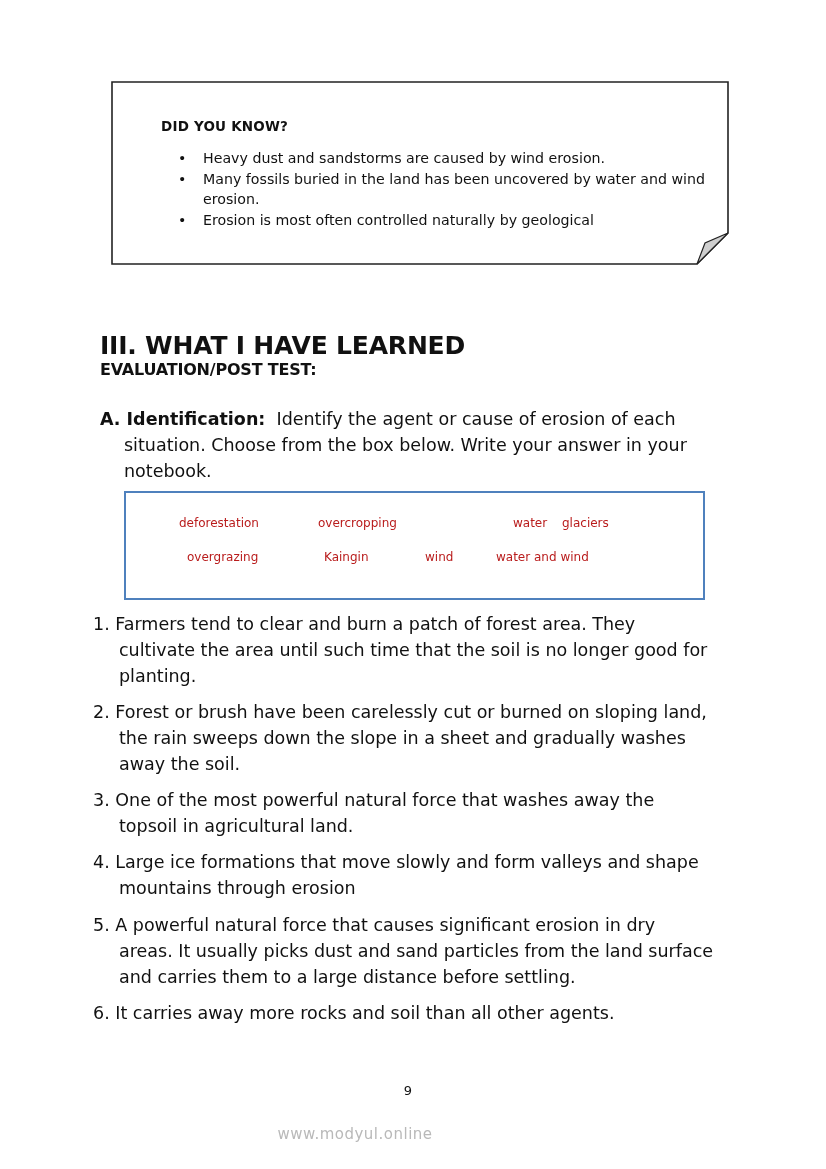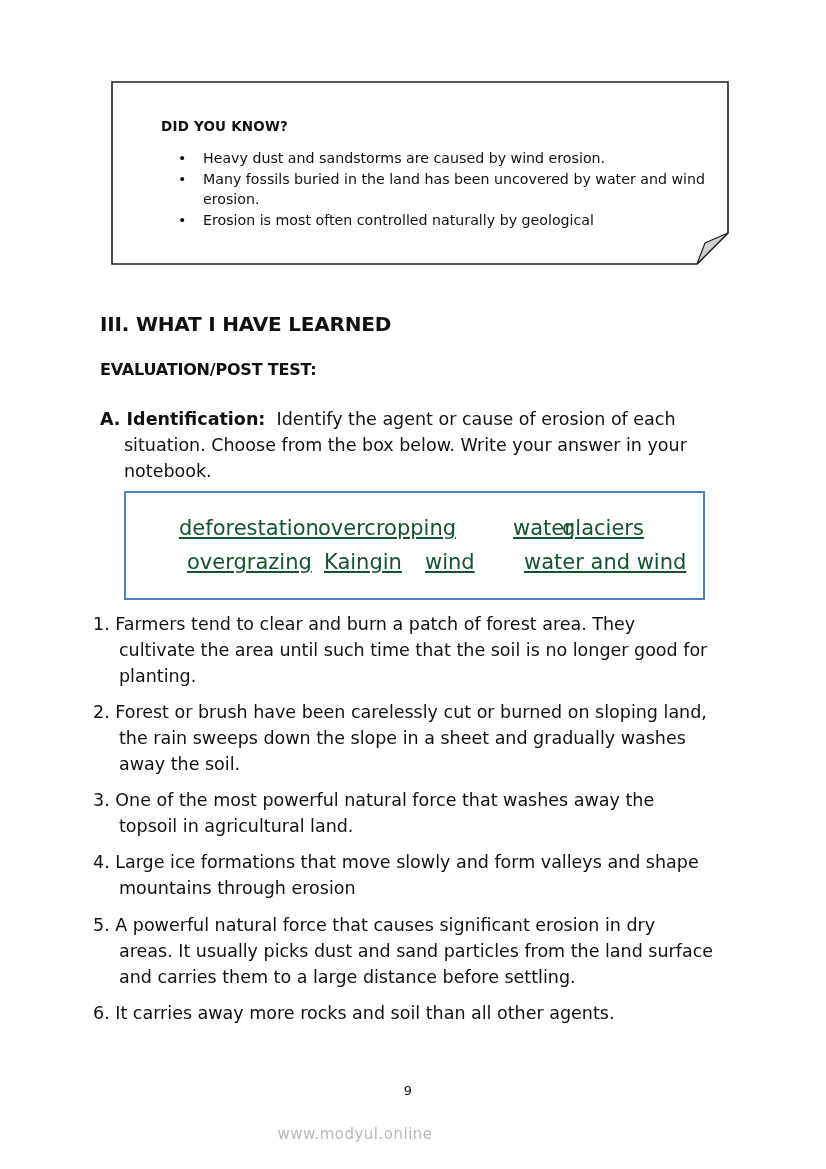--- a/index.html
+++ b/index.html
@@ -8,30 +8,30 @@
   .abs { position: absolute; }
 
   
   .note-svg { position: absolute; left: 110px; top: 80px; }
   .note-title { left: 161px; top: 118px; font-size: 13.5px; font-weight: bold; letter-spacing: 0.2px; }
   .note-list { left: 178px; top: 148px; width: 530px; margin: 0; padding: 0; list-style: none;
                font-size: 14.2px; line-height: 20.5px; }
   .note-list li { position: relative; padding-left: 25px; }
   .note-list li .bullet { position: absolute; left: 0; top: 0; }
 
-  .section-title { left: 100px; top: 312px; font-size: 20px; font-weight: bold; letter-spacing: -0.2px; }
+  .section-title { left: 100px; top: 331px; font-size: 25px; font-weight: bold; letter-spacing: -0.2px; }
   .sub-title { left: 100px; top: 360px; font-size: 16px; font-weight: bold; letter-spacing: -0.2px; }
 
   .instr { left: 100px; top: 406px; width: 640px; font-size: 17.5px; line-height: 26px; }
   .instr .label { font-weight: bold; margin-top: 6px; }
   .instr .indent { display: block; padding-left: 24px; }
 
   .choice-box { left: 124px; top: 491px; width: 581px; height: 109px;
                 border: 2px solid #4f81bd; box-sizing: border-box; }
-  .choice { position: absolute; font-size: 21px; color: #14532d; white-space: nowrap; text-decoration: underline; }
+  .choice { position: absolute; font-size: 12px; color: #b91c1c; white-space: nowrap; }
 
   .q { position: absolute; left: 93px; width: 660px; font-size: 17.5px; line-height: 26px; }
   .q .rest { display: block; padding-left: 26px; }
 
   .page-num { left: 0; width: 816px; top: 1083px; text-align: center; font-size: 13px; }
   .watermark { left: 0; width: 710px; top: 1125px; text-align: center; font-size: 15px; color: #b9b9b9; letter-spacing: 0.5px; }
 </style>
 </head>
 <body>
 
@@ -65,21 +65,21 @@
 </div>
 
 <div class="abs choice-box">
   <span class="choice" style="left:53px; top:23px;">deforestation</span>
   <span class="choice" style="left:192px; top:23px;">overcropping</span>
   <span class="choice" style="left:343px; top:23px;margin-left:44px;">water</span>
   <span class="choice" style="left:436px; top:23px;">glaciers</span>
   <span class="choice" style="left:61px; top:57px;">overgrazing</span>
   <span class="choice" style="left:198px; top:57px;">Kaingin</span>
   <span class="choice" style="left:299px; top:57px;">wind</span>
-  <span class="choice" style="left:370px; top:57px;margin-left:28px;">water and wind</span>
+  <span class="choice" style="left:370px; top:57px;">water and wind</span>
 </div>
 
 <div class="q" style="top:611px;">
   <span>1. Farmers tend to clear and burn a patch of forest area. They</span>
   <span class="rest">cultivate the area until such time that the soil is no longer good for</span>
   <span class="rest">planting.</span>
 </div>
 <div class="q" style="top:699px;">
   <span>2. Forest or brush have been carelessly cut or burned on sloping land,</span>
   <span class="rest">the rain sweeps down the slope in a sheet and gradually washes</span>

